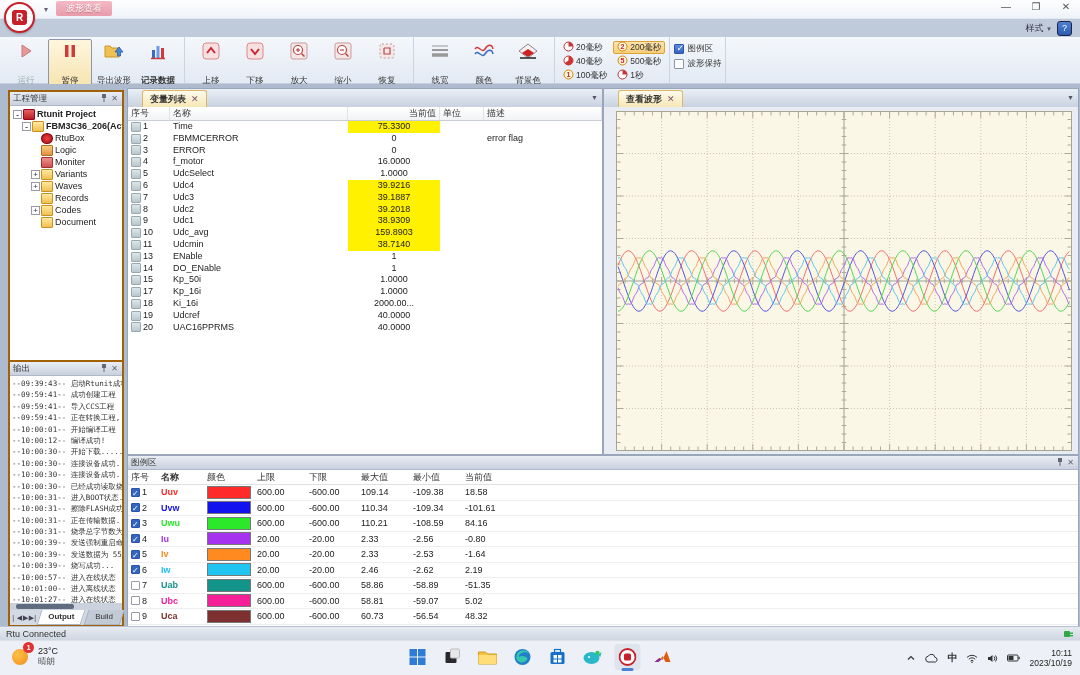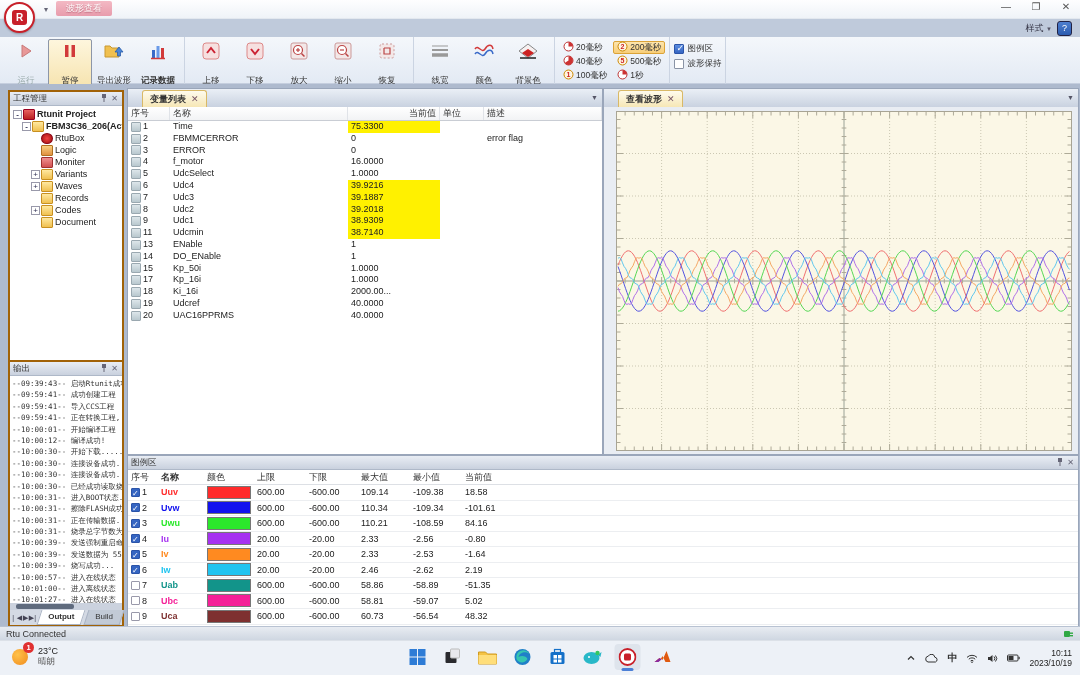--- a/index.html
+++ b/index.html
@@ -74,21 +74,21 @@
   .tabdrop{position:absolute;right:4px;top:5px;font-size:7px;color:#556;}
 
   
   .vtable{position:absolute;top:18px;left:0;right:0;bottom:0;background:#fff;font-size:9px;color:#222;}
   .vhead{display:flex;height:13px;border-bottom:1px solid #C9CDD4;background:linear-gradient(#FFFFFF,#F2F3F5);color:#333;}
   .vhead div{padding:0 3px;line-height:13px;border-right:1px solid #E0E3E8;box-sizing:border-box;}
   .vrow{display:flex;height:11.8px;line-height:11.8px;}
   .vrow div{padding:0 3px;box-sizing:border-box;overflow:hidden;white-space:nowrap;}
   .c-no{width:42px;flex:none;display:flex;align-items:center;gap:2px;}
   .c-name{width:178px;flex:none;}
-  .c-val{width:92px;flex:none;text-align:left;}
+  .c-val{width:92px;flex:none;text-align:center;}
   .c-val.hl{background:#FFF100;}
   .c-unit{width:44px;flex:none;}
   .c-desc{flex:1;}
   .varicon{width:8px;height:8px;flex:none;background:linear-gradient(#DDE6EA,#B9C8CE);border:1px solid #9AA8B0;border-radius:1px;}
 
   
   .wavebody{position:absolute;top:18px;left:0;right:0;bottom:0;background:#E9EDF3;}
   .wavesvg{position:absolute;left:12px;top:4px;}
 
   
@@ -554,20 +554,30 @@
             <div class="c-unit"></div>
             <div class="c-desc"></div>
           </div>
           <div class="vrow">
             <div class="c-no">
               <span class="varicon"></span>
               <span>9</span>
             </div>
             <div class="c-name">Udc1</div>
             <div class="c-val hl">38.9309</div>
+            <div class="c-unit"></div>
+            <div class="c-desc"></div>
+          </div>
+          <div class="vrow">
+            <div class="c-no">
+              <span class="varicon"></span>
+              <span>10</span>
+            </div>
+            <div class="c-name">Udc_avg</div>
+            <div class="c-val hl">159.8903</div>
             <div class="c-unit"></div>
             <div class="c-desc"></div>
           </div>
           <div class="vrow">
             <div class="c-no">
               <span class="varicon"></span>
               <span>11</span>
             </div>
             <div class="c-name">Udcmin</div>
             <div class="c-val hl">38.7140</div>

